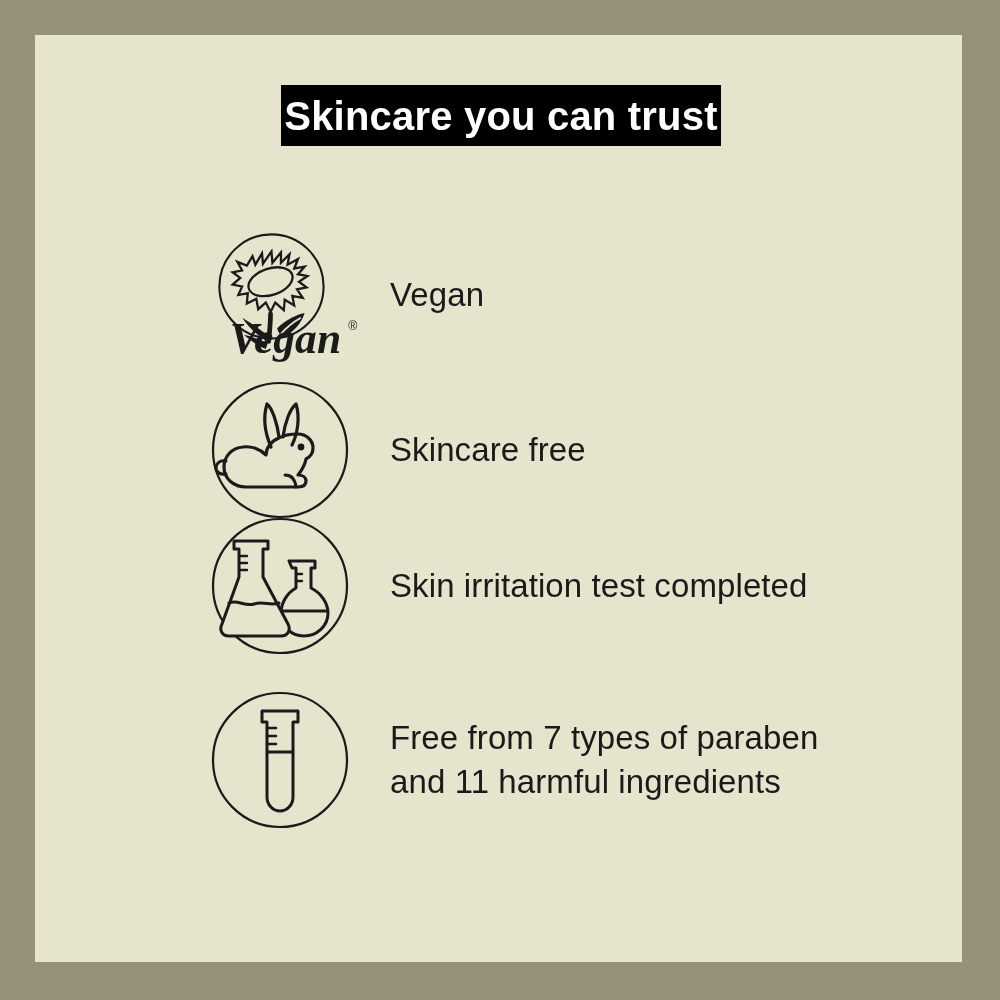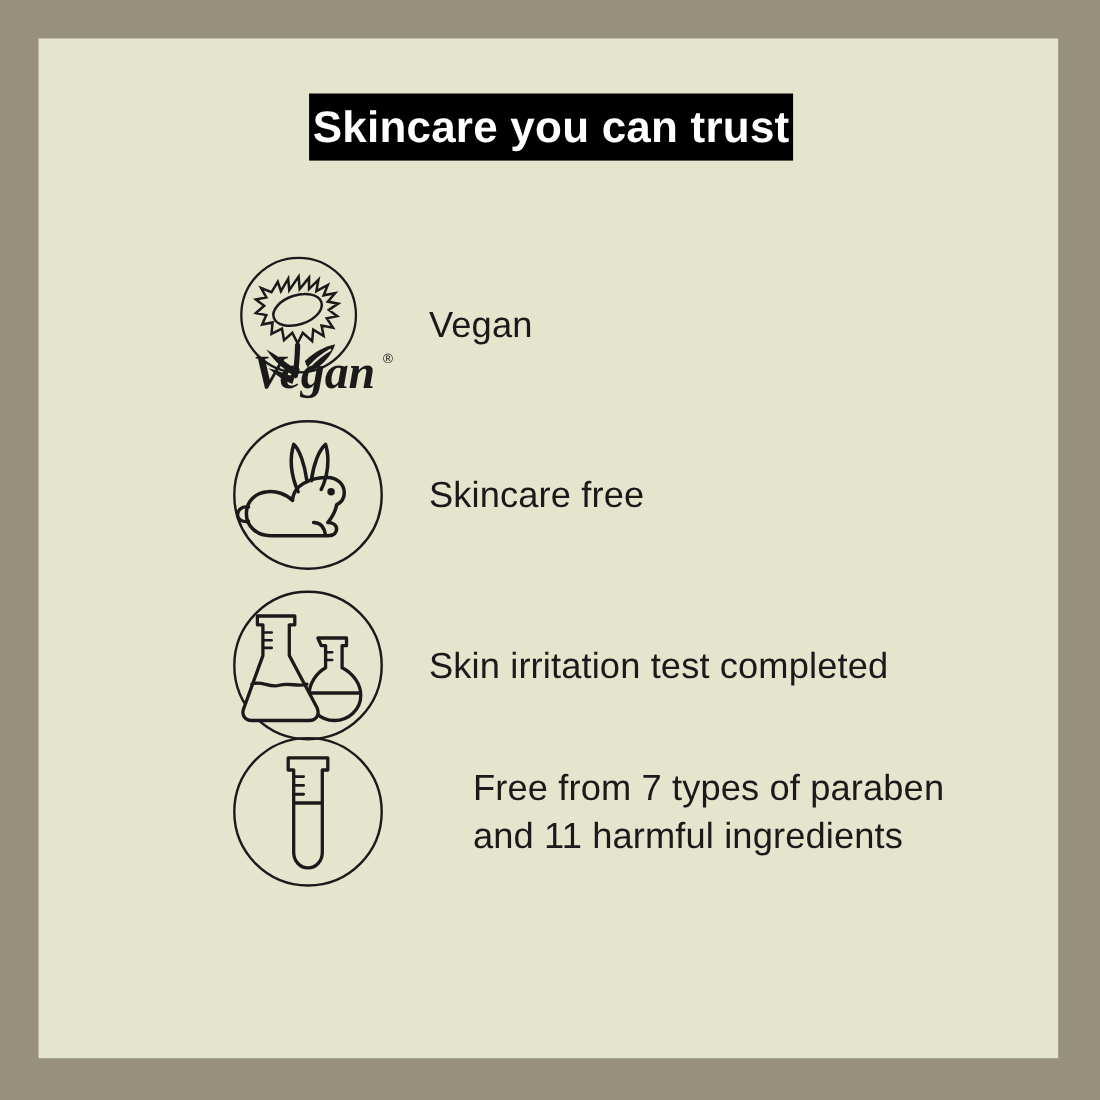--- a/index.html
+++ b/index.html
@@ -84,22 +84,22 @@
     color: #1A1A1A;
     line-height: 1.28;
     letter-spacing: 0.1px;
     white-space: pre-line;
     margin-left: 20px;
   }
 
   
   .row-vegan   { top: 185px; }   
   .row-cruelty { top: 340px; }   
-  .row-flask   { top: 495px; }   
-  .row-tube    { top: 628px; gap: 40px; }   
+  .row-flask   { top: 476px; }   
+  .row-tube    { top: 650px; }   
 
   .feature-row.row-vegan   .feature-label { margin-top: 0; }
   .feature-row.row-tube    .feature-label { line-height: 1.32; }
 
   svg { display: block; }
 </style>
 </head>
 <body>
 
 <div class="infographic">

